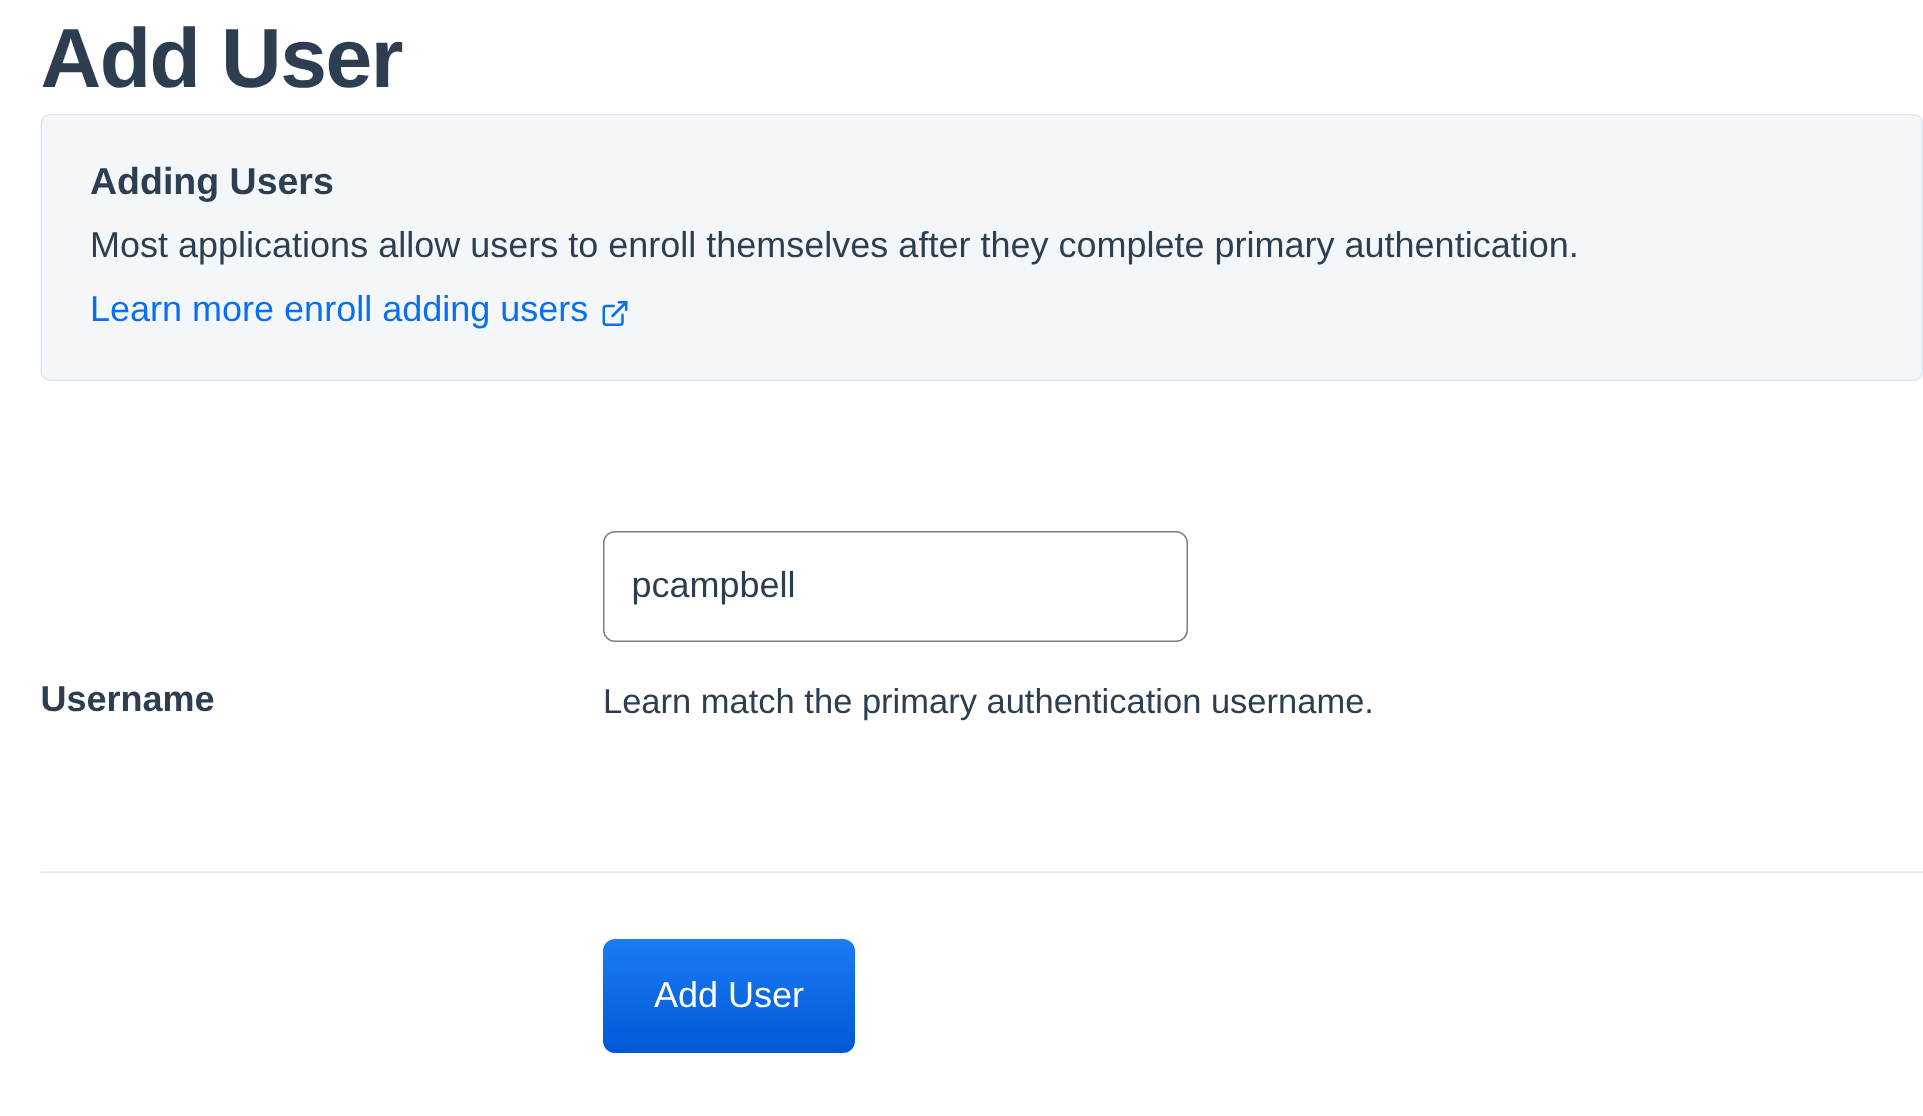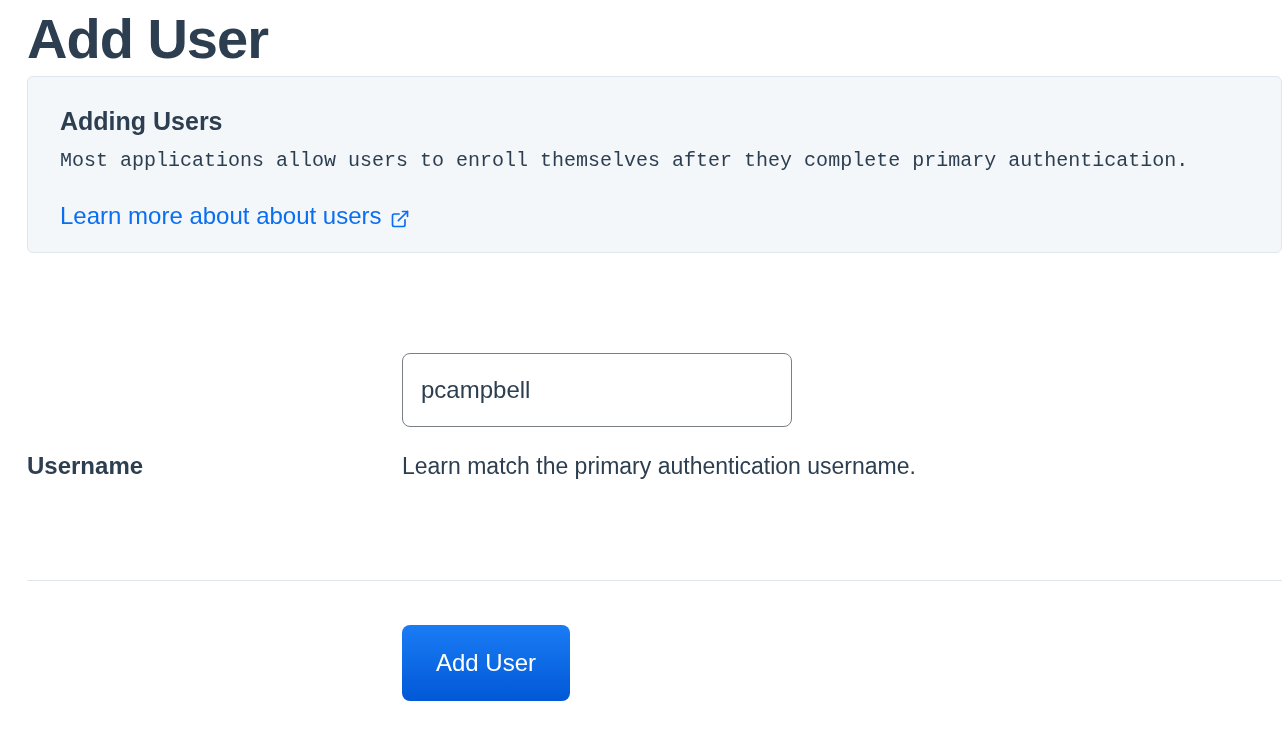--- a/index.html
+++ b/index.html
@@ -22,36 +22,35 @@
       color: #2c3e50;
       letter-spacing: -1px;
       line-height: 1.1;
       margin-top: 8px;
       margin-bottom: 6px;
     }
     .info-panel {
       background: #f4f7fa;
       border: 1px solid #e0e6ed;
       border-radius: 6px;
-      padding: 30px 32px 22px 32px;
+      padding: 30px 32px 32px 32px;
       margin-right: 0;
     }
     .info-panel-title {
       font-size: 25px;
       font-weight: 700;
       color: #2c3e50;
       margin-bottom: 12px;
     }
     .info-panel-text {
-      font-size: 20px;
+      font-size: 24px;
       font-weight: 400;
       color: #2c3e50;
-      margin-bottom: 28px;
+      margin-bottom: 14px;
       line-height: 1.3;
-      font-family: Liberation Mono, monospace;
     }
     .info-panel-link {
       font-size: 24px;
       color: #0a6ef0;
       text-decoration: none;
       display: inline-flex;
       align-items: center;
       gap: 8px;
     }
     .external-icon {
@@ -118,21 +117,21 @@
 </head>
 <body>
 
 <div class="container">
   <h1 class="page-title">Add User</h1>
 
   <div class="info-panel">
     <div class="info-panel-title">Adding Users</div>
     <div class="info-panel-text">Most applications allow users to enroll themselves after they complete primary authentication.</div>
     <a href="#" class="info-panel-link">
-      <span>Learn more about about users</span>
+      <span>Learn more enroll adding users</span>
       <span class="external-icon">
         <svg viewBox="0 0 24 24" width="20" height="20" fill="none" stroke="#0a6ef0" stroke-width="2" stroke-linecap="round" stroke-linejoin="round">
           <path d="M18 13v6a2 2 0 0 1-2 2H5a2 2 0 0 1-2-2V8a2 2 0 0 1 2-2h6"></path>
           <polyline points="15 3 21 3 21 9"></polyline>
           <line x1="10" y1="14" x2="21" y2="3"></line>
         </svg>
       </span>
     </a>
   </div>
 

